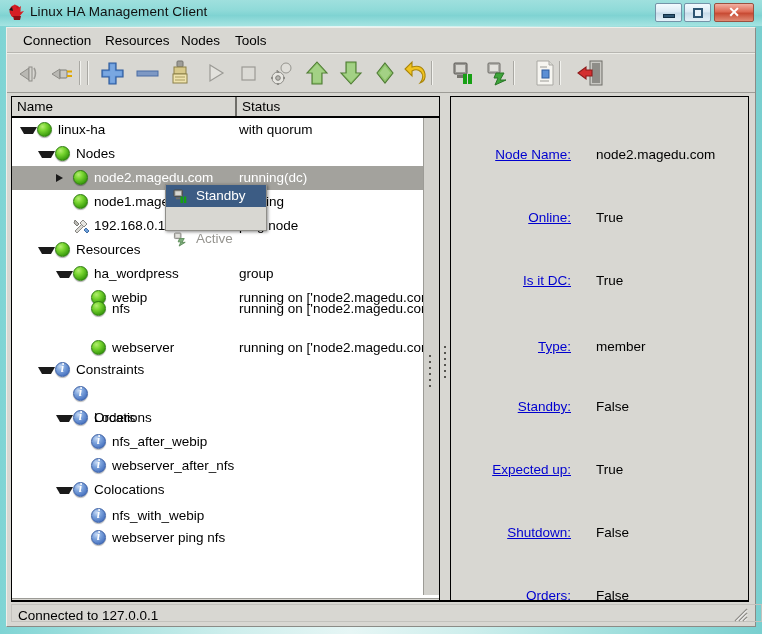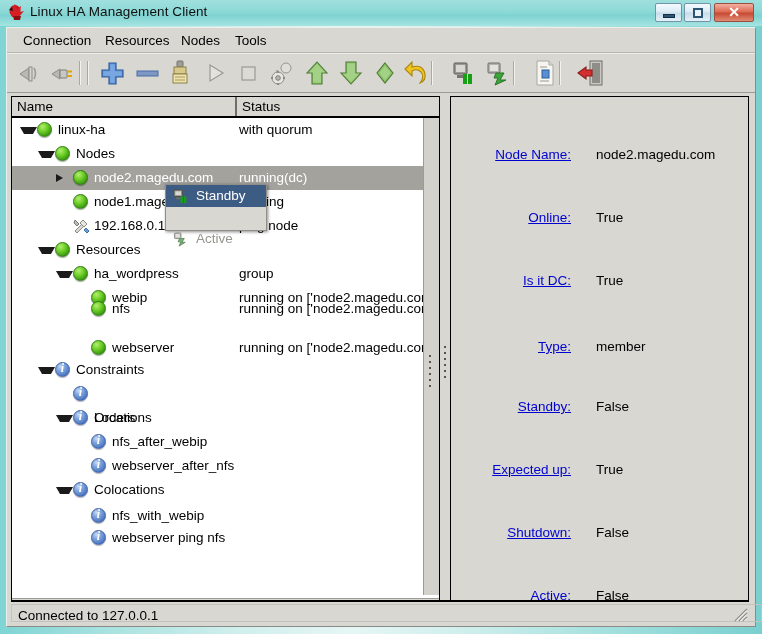--- a/index.html
+++ b/index.html
@@ -746,21 +746,21 @@
         </div>
         <div class="detail-row" style="top: 365px;">
           <div class="detail-label">Expected up:</div>
           <div class="detail-value">True</div>
         </div>
         <div class="detail-row" style="top: 428px;">
           <div class="detail-label">Shutdown:</div>
           <div class="detail-value">False</div>
         </div>
         <div class="detail-row" style="top: 491px;">
-          <div class="detail-label">Active:</div>
+          <div class="detail-label">Orders:</div>
           <div class="detail-value">False</div>
         </div>
       </div>
 
     <div id="statusbar">
       <div id="status-left-box">
         <div id="status-text">Connected to 127.0.0.1</div>
       </div>
       <svg id="resize-grip" viewBox="0 0 18 18">
         <g stroke="#8f8e89" stroke-width="1.4">

